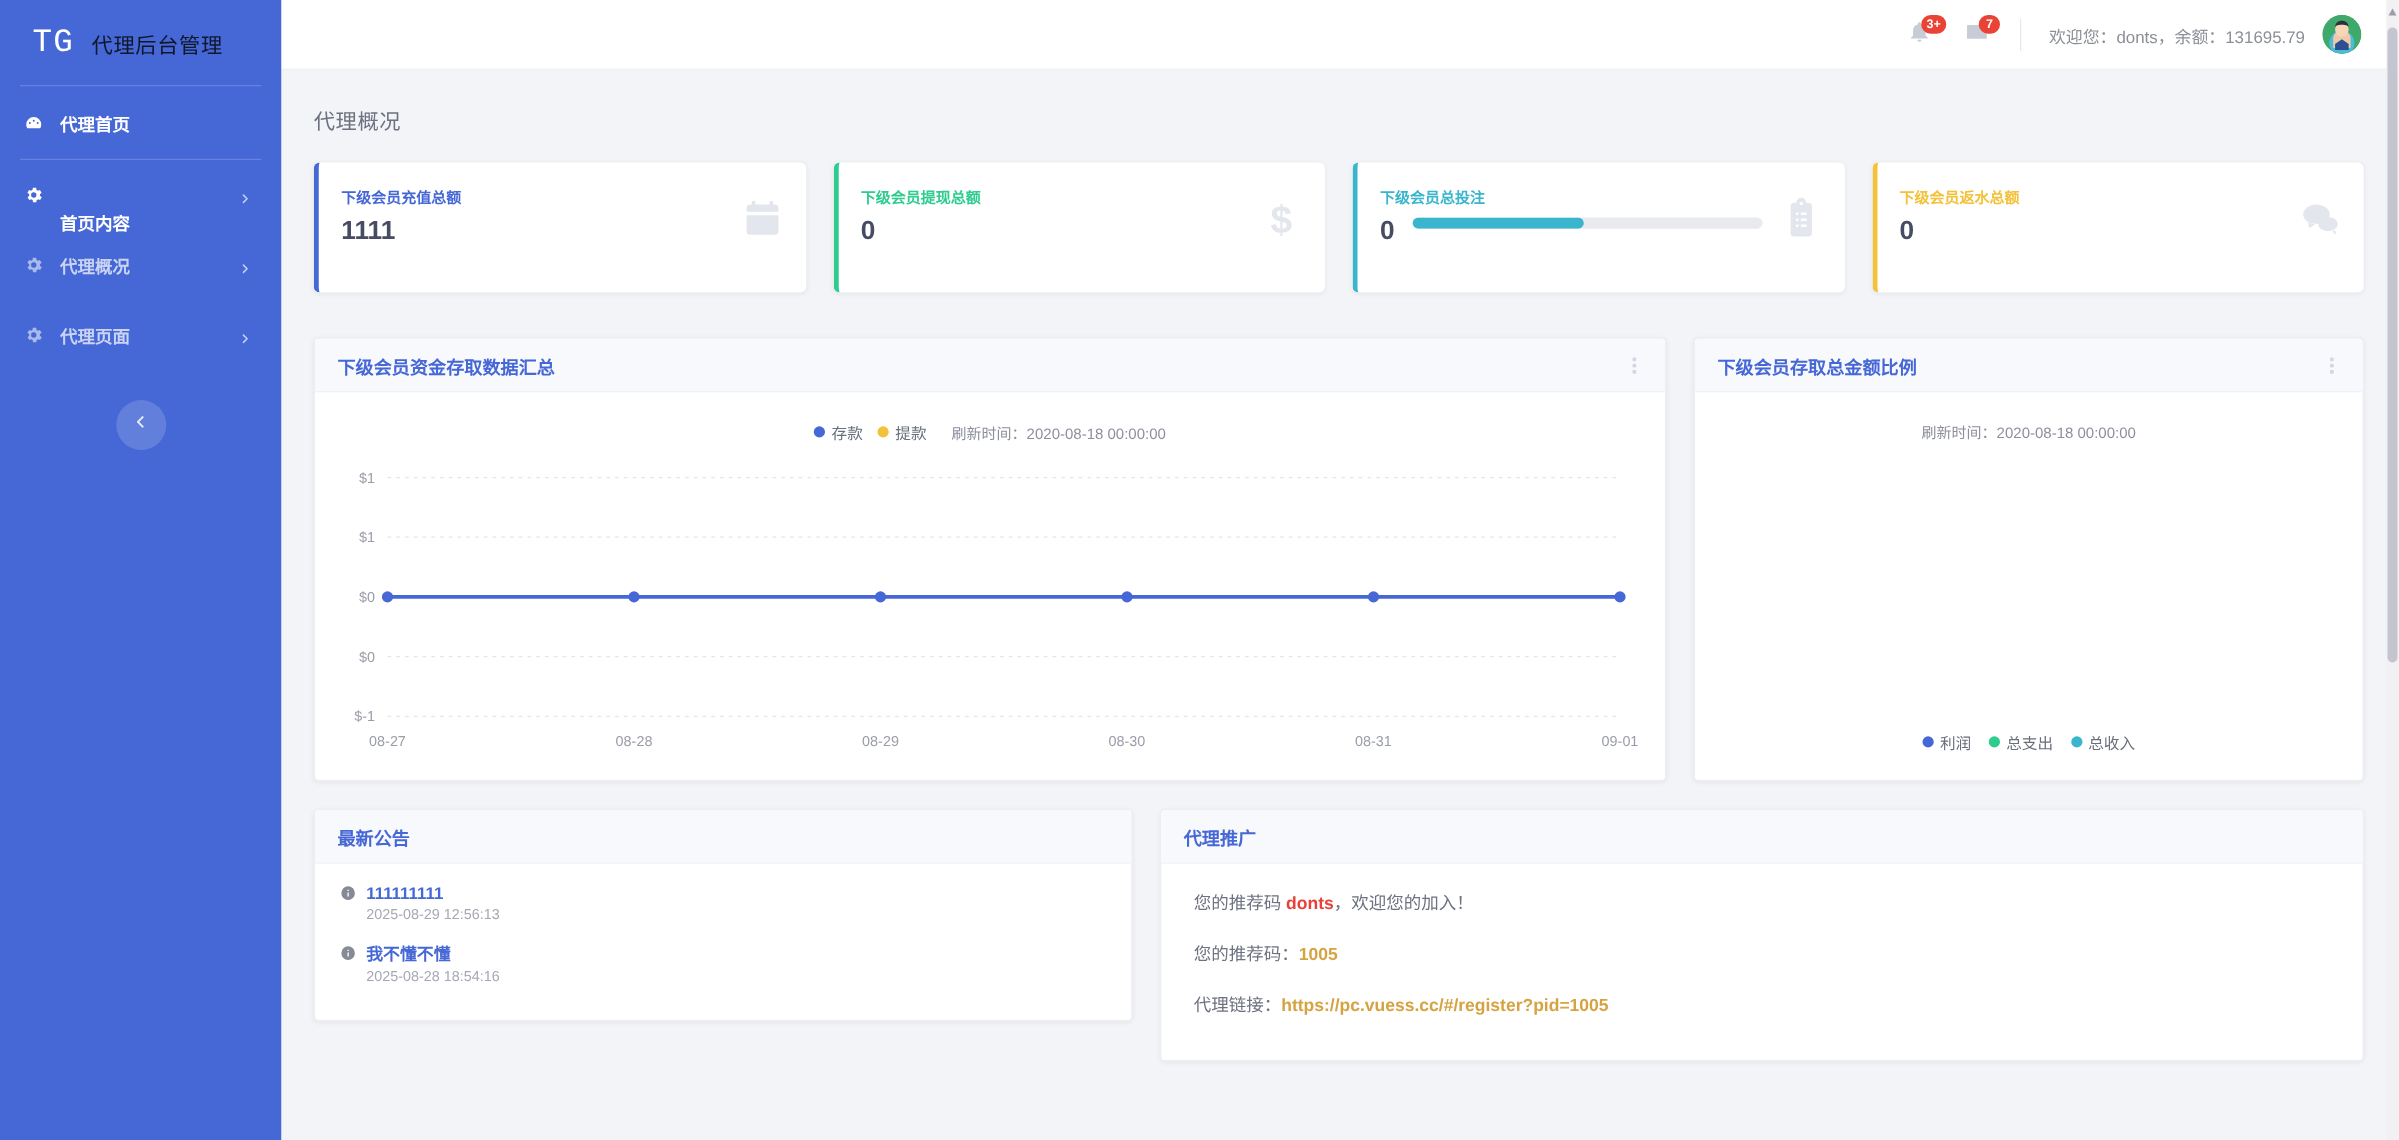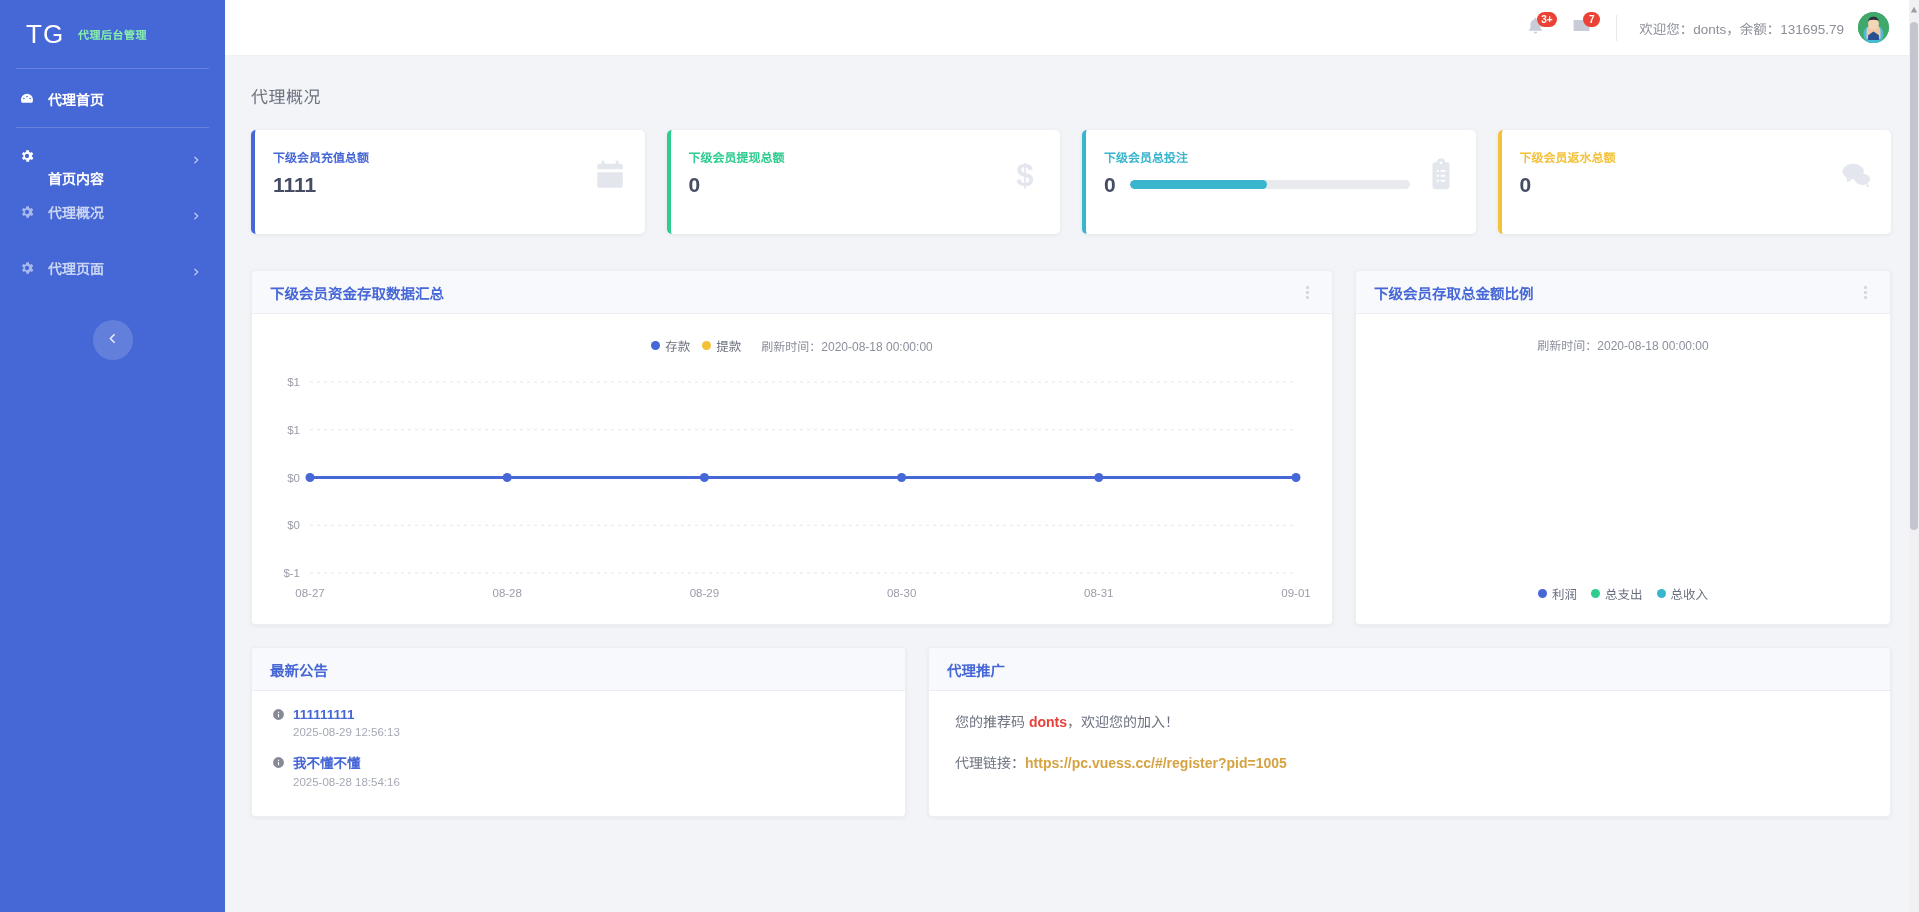--- a/index.html
+++ b/index.html
@@ -18,24 +18,24 @@
     background: #4667d6;
     display: flex; flex-direction: column;
     position: relative; z-index: 5;
   }
   .brand {
     height: 68px; display: flex; align-items: center;
     padding-left: 26px; gap: 14px;
   }
   .brand-logo {
     font-size: 26px; color: #ffffff; font-weight: 300;
-    letter-spacing: 1px; line-height: 1;
+    letter-spacing: 1px; line-height: 1; font-family: Liberation Mono, monospace;
   }
   .brand-title {
-    font-size: 11px; color: #86efac; font-weight: bold;
+    font-size: 17px; color: #0f172a; font-weight: normal;
     letter-spacing: .5px;
   }
   .side-divider {
     height: 1px; background: rgba(255,255,255,.18);
     margin: 0 16px;
   }
   .menu { padding-top: 2px; }
   .menu-item {
     height: 56px; display: flex; align-items: center;
     padding: 0 24px 0 18px; gap: 12px; cursor: pointer;
@@ -110,21 +110,21 @@
   .cards-row {
     display: flex; gap: 22px; padding: 22px 28px 0 26px;
   }
   .stat-card {
     flex: 1; height: 104px; background: #ffffff;
     border-radius: 5px; border-left: 4px solid #4667d6;
     box-shadow: 0 1px 4px rgba(30,40,70,.07);
     padding: 18px 20px 0 18px; position: relative; overflow: hidden;
   }
   .stat-label { font-size: 12px; font-weight: bold; margin-bottom: 9px; }
-  .stat-row { display: flex; align-items: center; gap: 14px; }
+  .stat-row { display: flex; gap: 14px; }
   .stat-value { font-size: 21px; font-weight: bold; color: #454c63; line-height: 1; }
   .stat-bar {
     flex: 1; height: 9px; border-radius: 5px; background: #e8eaee;
     overflow: hidden; margin-right: 46px;
   }
   .stat-bar-fill { height: 9px; border-radius: 5px; background: #39b6cd; }
   .stat-icon {
     position: absolute; right: 18px; top: 28px;
     width: 34px; height: 34px; opacity: .85;
   }
@@ -494,20 +494,23 @@
 
         <section class="panel promo-panel">
           <div class="panel-head">
             <span class="panel-title">代理推广</span>
           </div>
           <div class="panel-body promo-body">
             <div class="promo-line">
               <span>您的推荐码 </span><span class="promo-accent-red">donts</span><span>，欢迎您的加入！</span>
             </div>
             <div class="promo-line">
+              <span>您的推荐码：</span><span class="promo-accent-gold">1005</span>
+            </div>
+            <div class="promo-line">
               <span>代理链接：</span><span class="promo-link">https://pc.vuess.cc/#/register?pid=1005</span>
             </div>
           </div>
         </section>
       </div>
     </div>
 
     <div class="scrollbar">
       <div class="scroll-arrow up">
         <svg viewBox="0 0 10 10">

